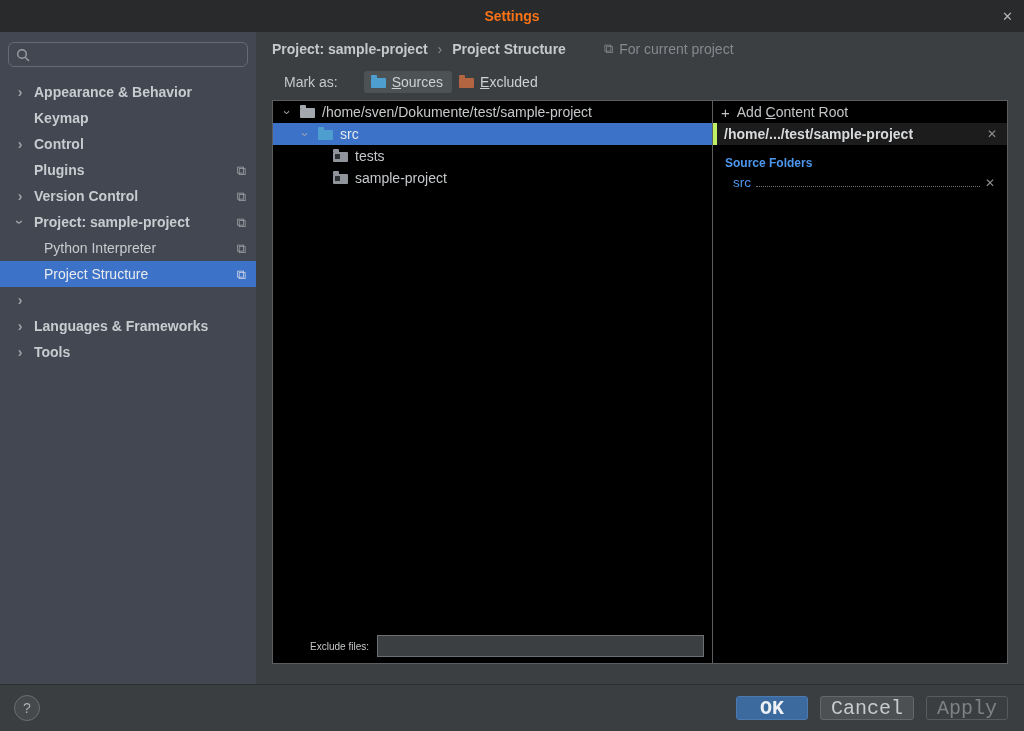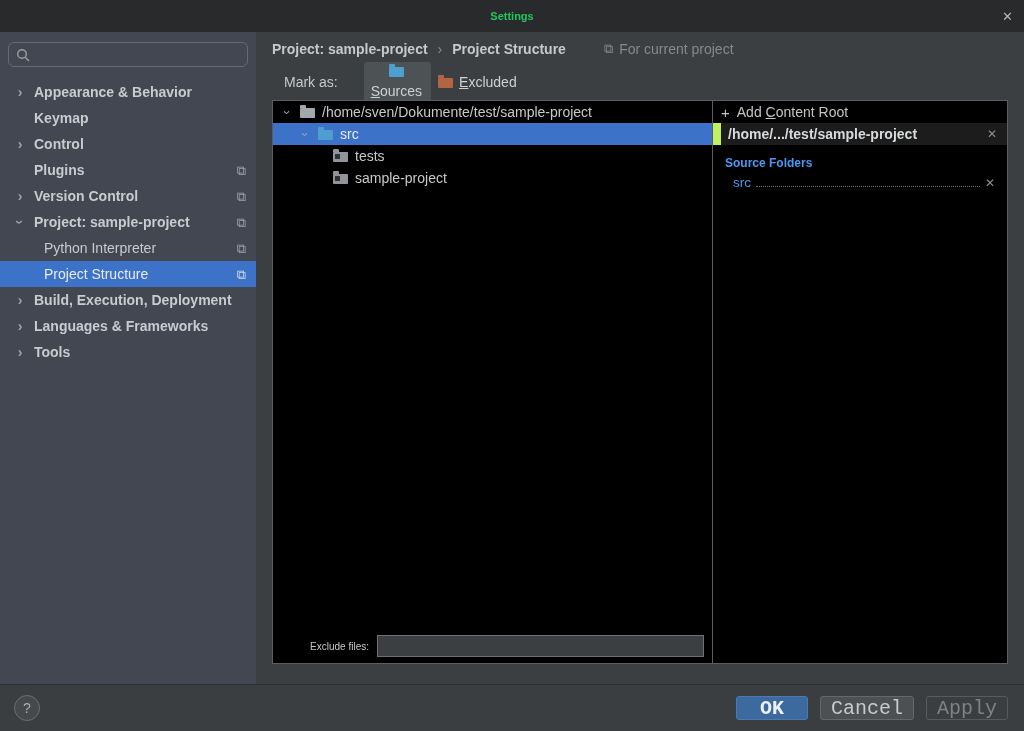--- a/index.html
+++ b/index.html
@@ -8,21 +8,21 @@
     width:1024px; height:731px; position:relative; overflow:hidden;
     background:#3c3f41; font-family:"Liberation Sans", sans-serif;
     -webkit-font-smoothing:antialiased;
   }
 
   
   .titlebar {
     position:absolute; top:0; left:0; width:1024px; height:32px;
     background:#282a2c; display:flex; align-items:center; justify-content:center;
   }
-  .titlebar .title { color:#22c55e; font-weight:bold; font-size:11px; }
+  .titlebar .title { color:#f97316; font-weight:bold; font-size:14px; }
   .titlebar .close {
     position:absolute; right:11px; top:50%; transform:translateY(-50%);
     color:#b4b7b9; font-size:13px; cursor:default; line-height:1;
   }
 
   
   .sidebar {
     position:absolute; left:0; top:32px; width:256px; height:652px;
     background:#424751;
   }
@@ -61,21 +61,21 @@
   .crumb { font-weight:bold; }
   .bc-sep { color:#8a8e91; margin:0 10px; }
   .context { color:#85898d; display:flex; align-items:center; gap:6px; margin-left:38px; }
   .context .cfg-inline { font-size:13px; color:#85898d; }
 
   .markas { height:32px; display:flex; align-items:center; padding-left:28px; font-size:14px; color:#c6c9cb; }
   .chip {
     display:flex; align-items:center; gap:6px; padding:3px 9px 3px 7px;
     border-radius:3px; cursor:default; color:#ced1d3;
   }
-  .chip.first { margin-left:26px;flex-direction:column; }
+  .chip.first { margin-left:26px; }
   .chip.selected { background:#4d5255; }
   .u { text-decoration:underline; }
 
   
   .folder { position:relative; width:15px; height:10px; border-radius:1px; flex:none; margin-top:2px; }
   .folder::before {
     content:""; position:absolute; top:-3px; left:0; width:6px; height:3px;
     background:inherit; border-radius:1px 1px 0 0;
   }
   .folder.grey { background:#a2a8ad; }
@@ -102,21 +102,21 @@
   .tree-row.selected { background:#3c72c8; color:#e8eaed; }
   .ind-0 { padding-left:8px; }
   .ind-1 { padding-left:26px; }
   .ind-2 { padding-left:60px; }
 
   
   .acr-row { height:22px; display:flex; align-items:center; gap:7px; padding-left:8px; font-size:14px; color:#c2c5c8; cursor:default; }
   .plus { font-size:15px; color:#c2c5c8; line-height:1; }
   .root-row {
     height:22px; display:flex; align-items:center; background:#1c1c1c;
-    border-left:8px solid #bef264; padding-left:7px; padding-right:26px;
+    border-left:4px solid #bef264; padding-left:7px; padding-right:26px;
     color:#d8dbdd; font-weight:bold; font-size:14px; position:relative; cursor:default;
   }
   .xicon { color:#8b8f92; font-size:12px; line-height:1; cursor:default; }
   .root-row .xicon { position:absolute; right:10px; font-weight:normal; }
   .sf-title { margin:11px 0 0 12px; color:#4e97ee; font-weight:bold; font-size:12px; }
   .sf-row { margin:5px 12px 0 20px; display:flex; align-items:baseline; font-size:13.5px; color:#4e97ee; }
   .sf-row .leader { flex:1; border-bottom:1px dotted #6d7174; margin:0 5px; height:11px; }
 
   
   .exclude { position:absolute; left:0; right:8px; bottom:6px; }
@@ -195,21 +195,20 @@
   <div class="nav-item sub">
     <span>Python Interpreter</span>
     <span class="cfg">⧉</span>
   </div>
   <div class="nav-item sub selected">
     <span>Project Structure</span>
     <span class="cfg">⧉</span>
   </div>
   <div class="nav-item bold">
     <span class="chev">›</span>
-    <span>Build, Execution, Deployment</span>
   </div>
   <div class="nav-item bold">
     <span class="chev">›</span>
     <span>Languages &amp; Frameworks</span>
   </div>
   <div class="nav-item bold">
     <span class="chev">›</span>
     <span>Tools</span>
   </div>
 </div>

